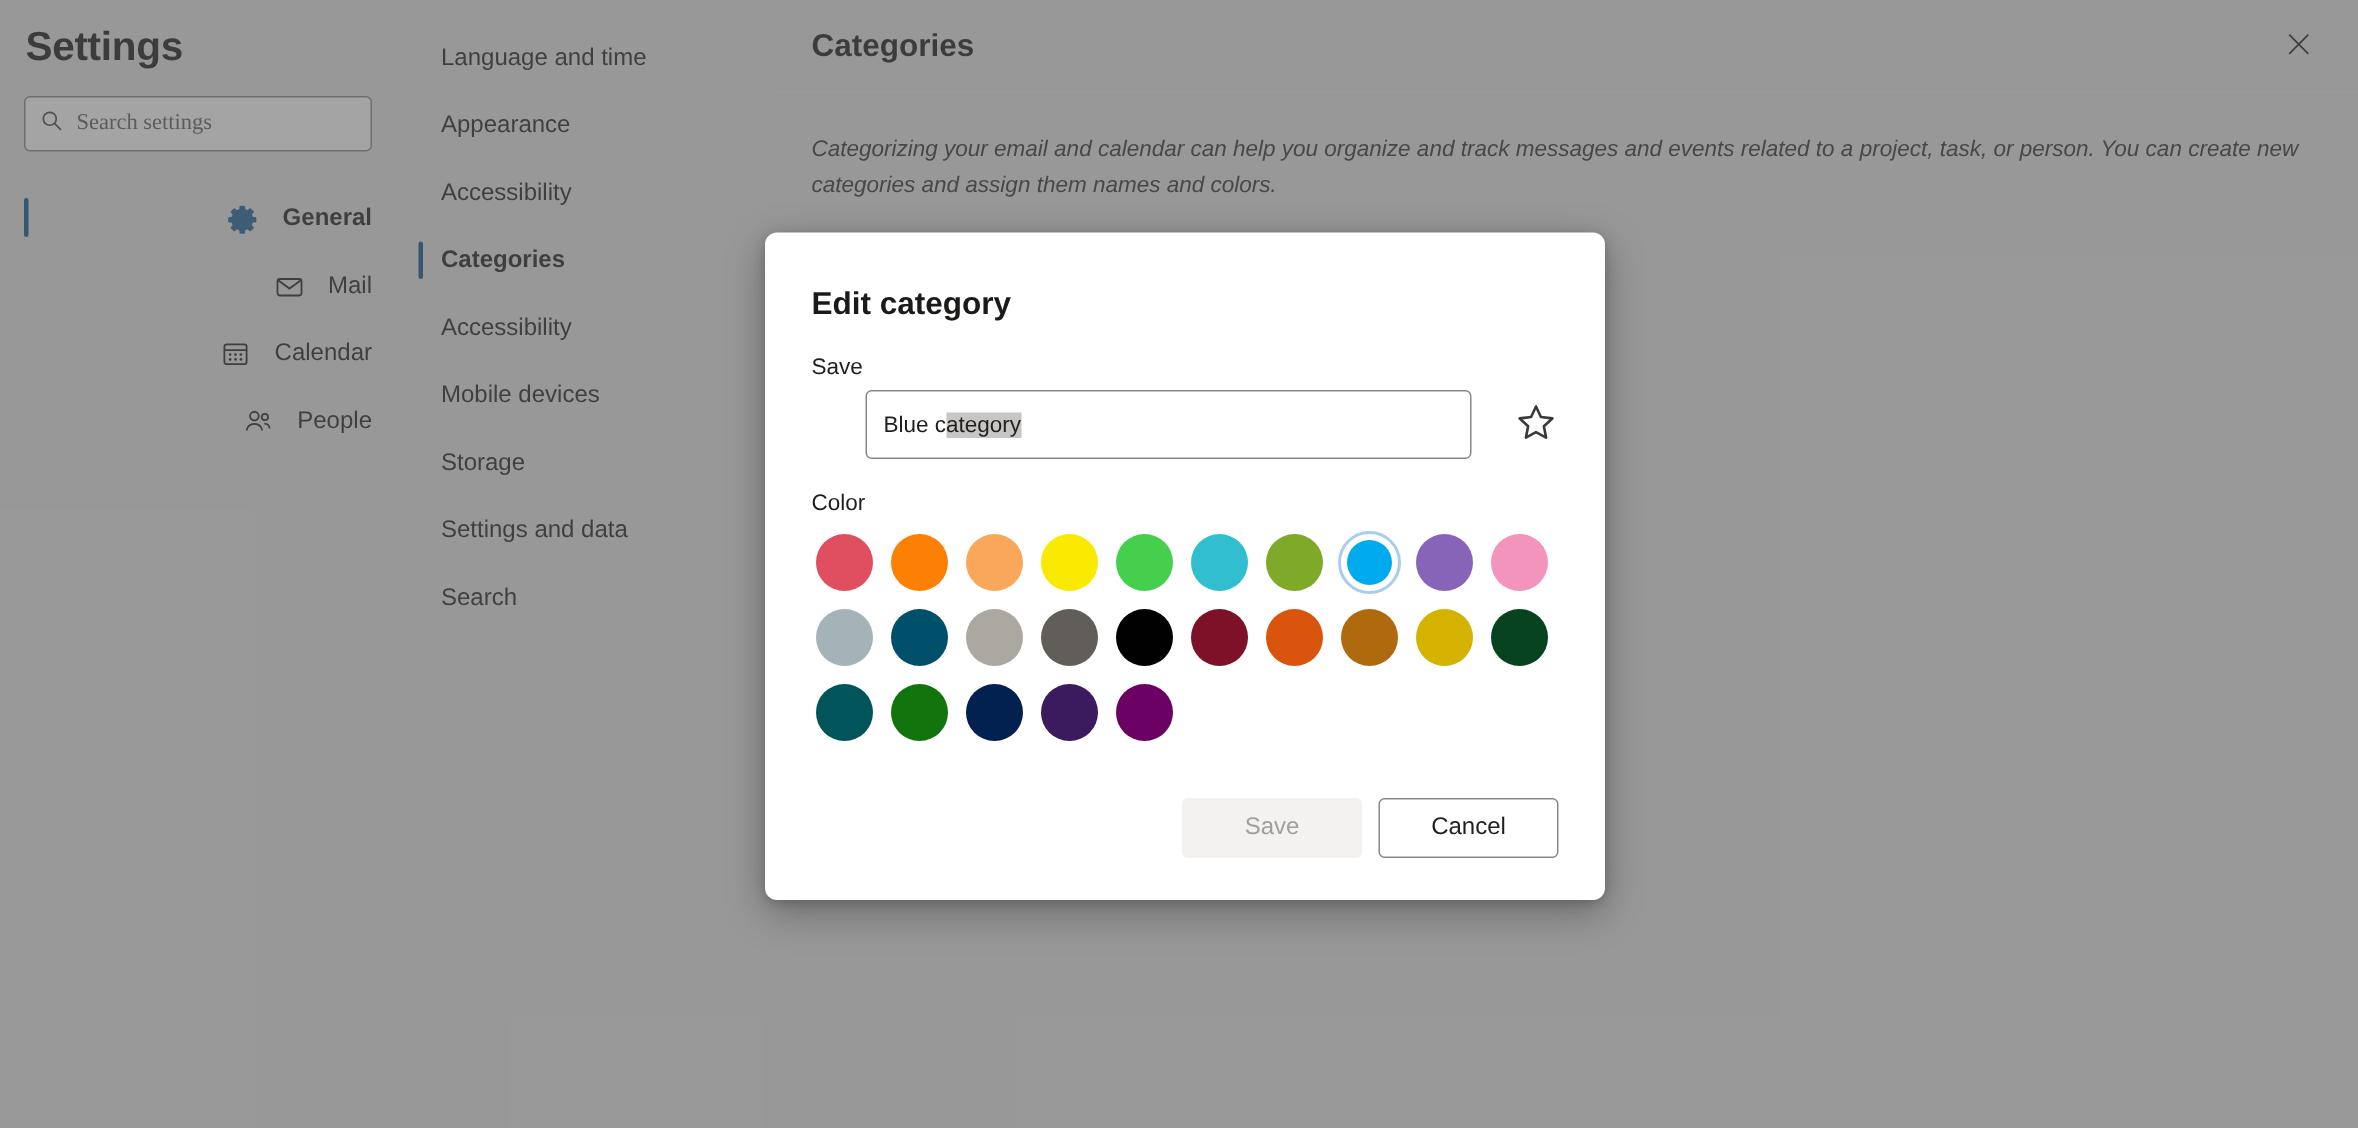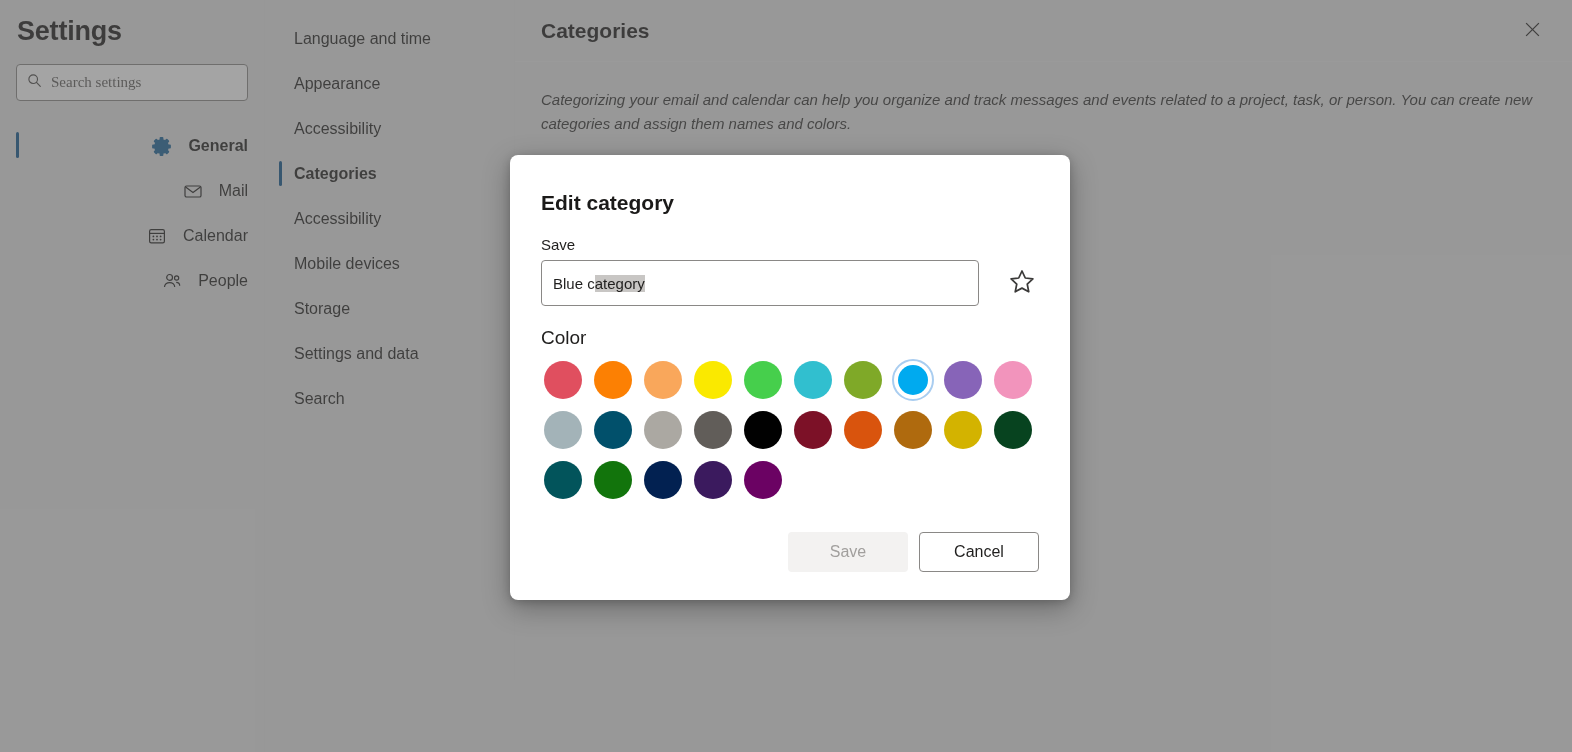--- a/index.html
+++ b/index.html
@@ -161,32 +161,33 @@
   .name-input-box {
     width: 445px; height: 46px;
     border: 1px solid #8a8886;
     border-radius: 4px;
     display: flex; align-items: center;
     padding: 0 11px;
     background: #ffffff;
     font-size: 15px; color: #201f1e;
     overflow: hidden;
     white-space: nowrap;
+    margin-left: 36px;
   }
   .sel-text { background: #c8c6c4; color: #201f1e; }
   .fav-btn {
     margin-left: 26px;
     width: 36px; height: 36px;
     display: flex; align-items: center; justify-content: center;
     background: transparent; border: 0; cursor: pointer;
     border-radius: 4px;
   }
 
   .color-label {
-    font-size: 19px; color: #201f1e;
+    font-size: 15px; color: #201f1e;
     margin-top: 21px; margin-bottom: 9px;
   }
   .swatch-grid { display: flex; flex-direction: column; gap: 6px; }
   .swatch-row { display: flex; gap: 6px; }
   .swatch {
     width: 44px; height: 44px;
     display: flex; align-items: center; justify-content: center;
     border: 0; background: transparent; padding: 0;
     cursor: pointer; border-radius: 50%;
     position: relative;

